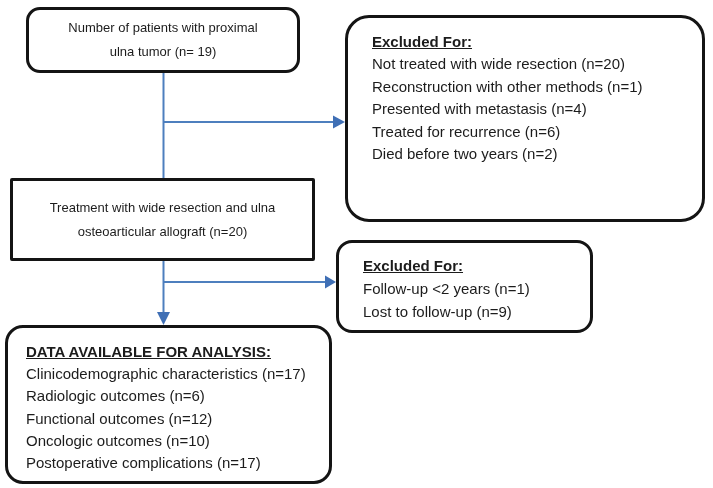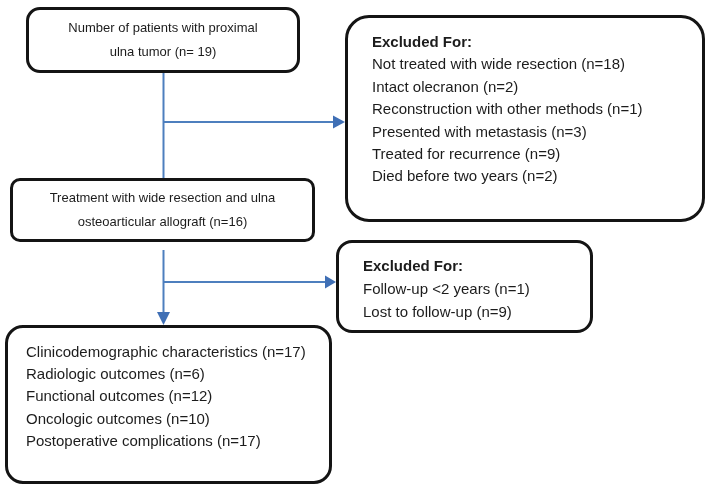--- a/index.html
+++ b/index.html
@@ -48,34 +48,35 @@
     justify-content: center;
     text-align: center;
     font-size: 13px;
     line-height: 24px;
   }
   .box.listy {
     font-size: 15px;
   }
   .hdr {
     font-weight: bold;
+    text-decoration: underline;
   }
   #box-excluded-initial {
     left: 345px; top: 15px; width: 360px; height: 207px;
     border-radius: 24px;
     padding: 13px 8px 0 24px;
     line-height: 22.4px;
   }
   #box-patients {
     left: 26px; top: 7px; width: 274px; height: 66px;
     border-radius: 14px;
   }
   #box-treatment {
-    left: 10px; top: 178px; width: 305px; height: 64px;
-    border-radius: 10px;
+    left: 10px; top: 178px; width: 305px; height: 83px;
+    border-radius: 2px;
   }
   #box-excluded-followup {
     left: 336px; top: 240px; width: 257px; height: 93px;
     border-radius: 16px;
     padding: 11px 8px 0 24px;
     line-height: 23px;
   }
   #box-analysis {
     left: 5px; top: 325px; width: 327px; height: 159px;
     border-radius: 18px;
@@ -106,43 +107,43 @@
   </svg>
 
   <div class="box centered" id="box-patients">
     <div class="tline">Number of patients with proximal</div>
     <div class="tline">ulna tumor (n= 19)</div>
   </div>
 
   <div class="box listy" id="box-excluded-initial">
     <div class="hdr tline">Excluded For:</div>
     <div>
-        <div class="tline">Not treated with wide resection (n=18)</div>
-        <div class="tline">Intact olecranon (n=2)</div>
+        <div class="tline">Not treated with wide resection (n=20)</div>
         <div class="tline">Reconstruction with other methods (n=1)</div>
-        <div class="tline">Presented with metastasis (n=3)</div>
-        <div class="tline">Treated for recurrence (n=9)</div>
+        <div class="tline">Presented with metastasis (n=4)</div>
+        <div class="tline">Treated for recurrence (n=6)</div>
         <div class="tline">Died before two years (n=2)</div>
       </div>
   </div>
 
   <div class="box centered" id="box-treatment">
     <div class="tline">Treatment with wide resection and ulna</div>
-    <div class="tline">osteoarticular allograft (n=16)</div>
+    <div class="tline">osteoarticular allograft (n=20)</div>
   </div>
 
   <div class="box listy" id="box-excluded-followup">
     <div class="hdr tline">Excluded For:</div>
     <div>
         <div class="tline">Follow-up &lt;2 years (n=1)</div>
         <div class="tline">Lost to follow-up (n=9)</div>
       </div>
   </div>
 
   <div class="box listy" id="box-analysis">
+    <div class="hdr tline">DATA AVAILABLE FOR ANALYSIS:</div>
     <div>
         <div class="tline">Clinicodemographic characteristics (n=17)</div>
         <div class="tline">Radiologic outcomes (n=6)</div>
         <div class="tline">Functional outcomes (n=12)</div>
         <div class="tline">Oncologic outcomes (n=10)</div>
         <div class="tline">Postoperative complications (n=17)</div>
       </div>
   </div>
 
 </div>

